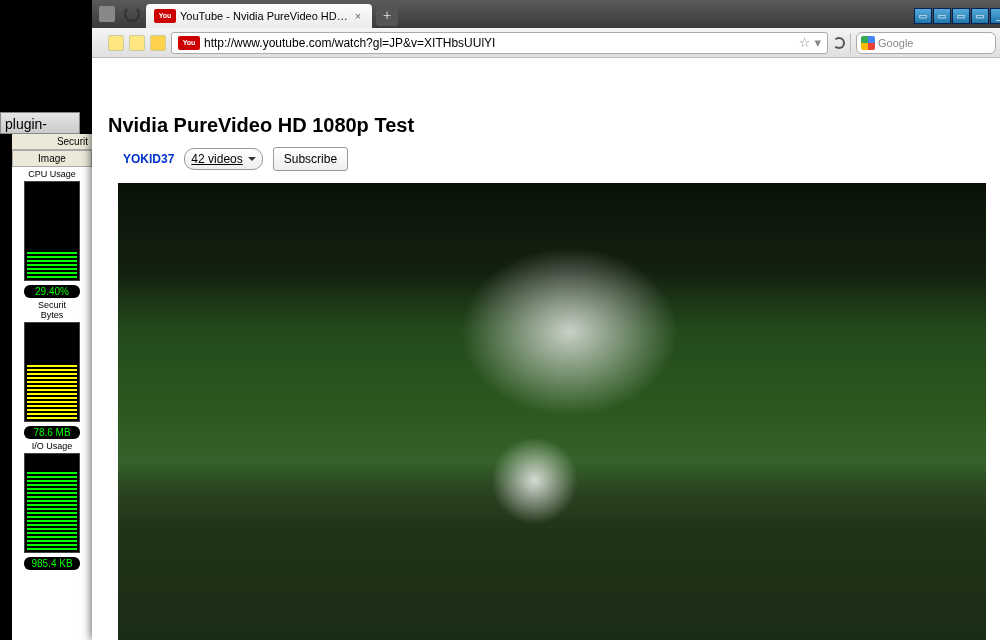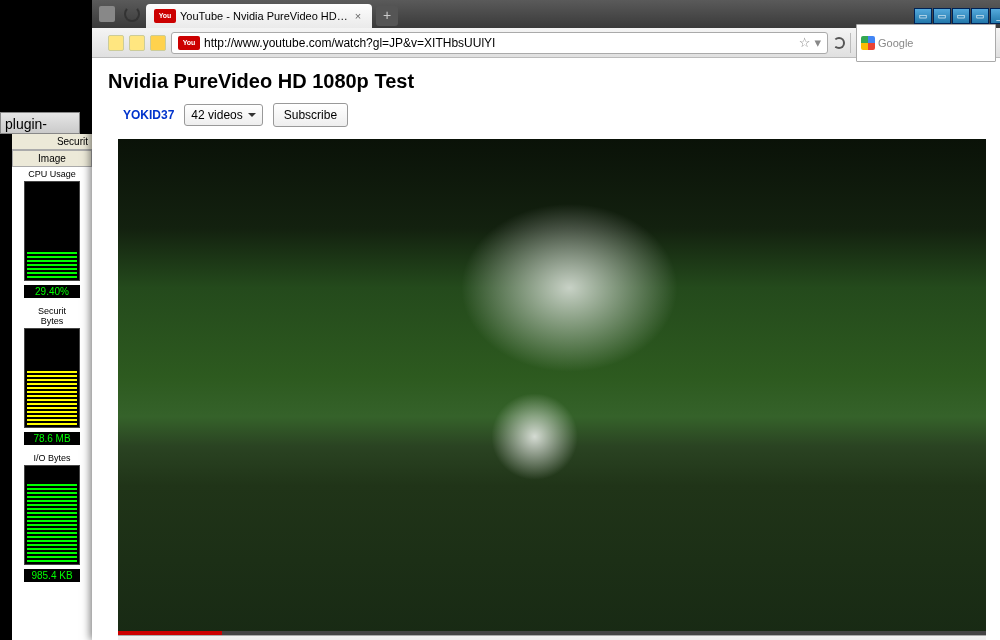--- a/index.html
+++ b/index.html
@@ -4,48 +4,48 @@
 <style>
 * { margin:0; padding:0; box-sizing:border-box; font-family:Arial,sans-serif; }
 body { width:1000px; height:640px; overflow:hidden; background:#000; position:relative; }
 .desktop { position:absolute; inset:0; background:#000; }
 .taskbar-item { position:absolute; left:0; top:112px; width:80px; height:22px; background:linear-gradient(#e6e6e6,#cacaca); border:1px solid #888; font-size:14px; padding:3px 4px; overflow:hidden; }
 .procexp { position:absolute; left:12px; top:134px; width:80px; height:506px; background:#fff; }
 .pe-hdr { font-size:10px; text-align:right; padding:2px 4px; border-bottom:1px solid #aaa; background:#ece9d8; }
 .pe-col { font-size:10px; padding:2px 4px; border:1px solid #aaa; background:#ece9d8; text-align:center; }
 .pe-meter-lbl { font-size:9px; text-align:center; padding:2px 16px; }
 .pe-meter { width:56px; height:100px; margin:0 auto 4px; background:#000; border:1px solid #444; position:relative; overflow:hidden; }
-.pe-val { font-size:10px; text-align:center; color:#0f0; background:#000; width:56px; margin:0 auto 6px; padding:1px 0; }
+.pe-val { font-size:10px; text-align:center; color:#0f0; background:#000; width:56px; margin:0 auto 0; padding:1px 0;border-radius:6px; }
 .pe-bars { position:absolute; bottom:0; left:0; right:0; display:flex; flex-direction:column-reverse; gap:2px; padding:2px; }
 .pe-bar { height:2px; background:#0f0; }
 .pe-bar.y { background:#ff0; }
 .browser { position:absolute; left:92px; top:0; width:920px; height:640px; background:#fff; box-shadow:-2px 0 8px rgba(0,0,0,.5); }
 .tabbar { height:28px; background:linear-gradient(#5a5a5a,#3a3a3a); display:flex; align-items:flex-end; padding:0 4px; }
 .tabicon { width:16px; height:16px; margin:0 3px 6px; background:#888; border-radius:2px; }
 .reload-ico { width:16px; height:16px; margin:0 6px 6px; border:2px solid #333; border-radius:50%; border-top-color:transparent; }
 .tab { height:24px; background:linear-gradient(#fdfdfd,#eaeaea); border-radius:4px 4px 0 0; padding:3px 8px; font-size:11px; display:flex; align-items:center; gap:4px; max-width:260px; }
 .tab .x { font-size:11px; color:#666; margin-left:auto; padding:0 3px; }
 .newtab { width:22px; height:20px; background:#555; border-radius:3px; margin:0 0 2px 4px; color:#ccc; text-align:center; font-size:14px; line-height:18px; }
 .winbtns { margin-left:auto; display:flex; gap:1px; margin-bottom:4px; }
 .winbtn { width:18px; height:16px; background:linear-gradient(#5ad,#27a); border:1px solid #025; font-size:9px; color:#fff; text-align:center; line-height:14px; }
 .urlbar { height:30px; background:linear-gradient(#f4f4f4,#e0e0e0); border-bottom:1px solid #bbb; display:flex; align-items:center; padding:0 16px; gap:5px; }
 .url-ico { width:16px; height:16px; background:#ffe680; border:1px solid #cc9; border-radius:2px; }
 .yt-ico { width:22px; height:14px; background:#c00; color:#fff; font-size:7px; font-weight:bold; text-align:center; line-height:14px; border-radius:2px; }
 .url-input { flex:1; height:22px; border:1px solid #aaa; border-radius:3px; padding:0 6px; font-size:12px; display:flex; align-items:center; gap:4px; background:#fff; }
 .url-input span.txt { flex:1; }
 .star { color:#888; font-size:13px; }
 .divider { width:1px; height:20px; background:#bbb; }
 .reload2 { width:12px; height:12px; border:2px solid #555; border-radius:50%; border-left-color:transparent; }
-.search { width:140px; height:38px; border:1px solid #aaa; border-radius:1px; background:#fff; display:flex; align-items:center; padding:0 4px; font-size:11px; color:#888; gap:3px; }
+.search { width:140px; height:22px; border:1px solid #aaa; border-radius:6px; background:#fff; display:flex; align-items:center; padding:0 4px; font-size:11px; color:#888; gap:3px; }
 .g-ico { width:14px; height:14px; background:conic-gradient(#4285f4 0 25%, #ea4335 0 50%, #fbbc05 0 75%, #34a853 0); border-radius:2px; }
 .content { padding:12px 16px 0; }
-.vtitle { font-size:20px; font-weight:bold; }
+.vtitle { font-size:20px; font-weight:bold;margin-top:44px; }
 .vmeta { display:flex; align-items:center; gap:10px; margin:10px 15px 12px; font-size:12px; }
 .channel { color:#03c; font-weight:bold; }
-.vidcount { border:1px solid #999; border-radius:3px; padding:3px 6px; display:flex; align-items:center; gap:5px; background:linear-gradient(#fff,#eee); }
+.vidcount { border:1px solid #999; border-radius:10px; padding:3px 6px; display:flex; align-items:center; gap:5px; background:linear-gradient(#fff,#eee);text-decoration:underline; }
 .caret { width:0; height:0; border:4px solid transparent; border-top-color:#333; margin-top:3px; }
 .subscribe { border:1px solid #999; border-radius:3px; padding:4px 10px; background:linear-gradient(#fff,#eee); font-size:12px;text-align:center; }
 .player { position:relative; width:868px; height:526px; margin:0 auto; background:#000; }
 .frame { position:absolute; inset:0; bottom:30px; background:
   radial-gradient(ellipse 180px 140px at 52% 30%, rgba(255,255,255,.75), rgba(255,255,255,0) 60%),
   radial-gradient(circle at 48% 60%, rgba(255,255,255,.8), rgba(255,255,255,0) 8%),
   linear-gradient(180deg, #0a1208 0%, #13210f 18%, #244a1c 30%, #2d5a1f 48%, #35622a 56%, #2a4322 62%, #203418 70%, #182a14 100%),
   radial-gradient(ellipse 260px 120px at 50% 78%, #1a3328, #0d1b15 70%);
 }
 .controls { position:absolute; left:0; right:0; bottom:0; height:30px; background:linear-gradient(#f2f2f2,#d8d8d8); border-top:1px solid #aaa; display:flex; align-items:center; padding:0 8px; gap:10px; font-size:11px; color:#555; }
@@ -94,21 +94,21 @@
               <div class="pe-bar y"></div>
               <div class="pe-bar y"></div>
               <div class="pe-bar y"></div>
               <div class="pe-bar y"></div>
               <div class="pe-bar y"></div>
             </div>
           </div>
   <div class="pe-val">78.6 MB</div>
         </div>
         <div>
-          <div class="pe-meter-lbl">I/O Bytes</div>
+          <div class="pe-meter-lbl">I/O Usage</div>
   <div class="pe-meter">
             <div class="pe-bars">
               <div class="pe-bar "></div>
               <div class="pe-bar "></div>
               <div class="pe-bar "></div>
               <div class="pe-bar "></div>
               <div class="pe-bar "></div>
               <div class="pe-bar "></div>
               <div class="pe-bar "></div>
               <div class="pe-bar "></div>

